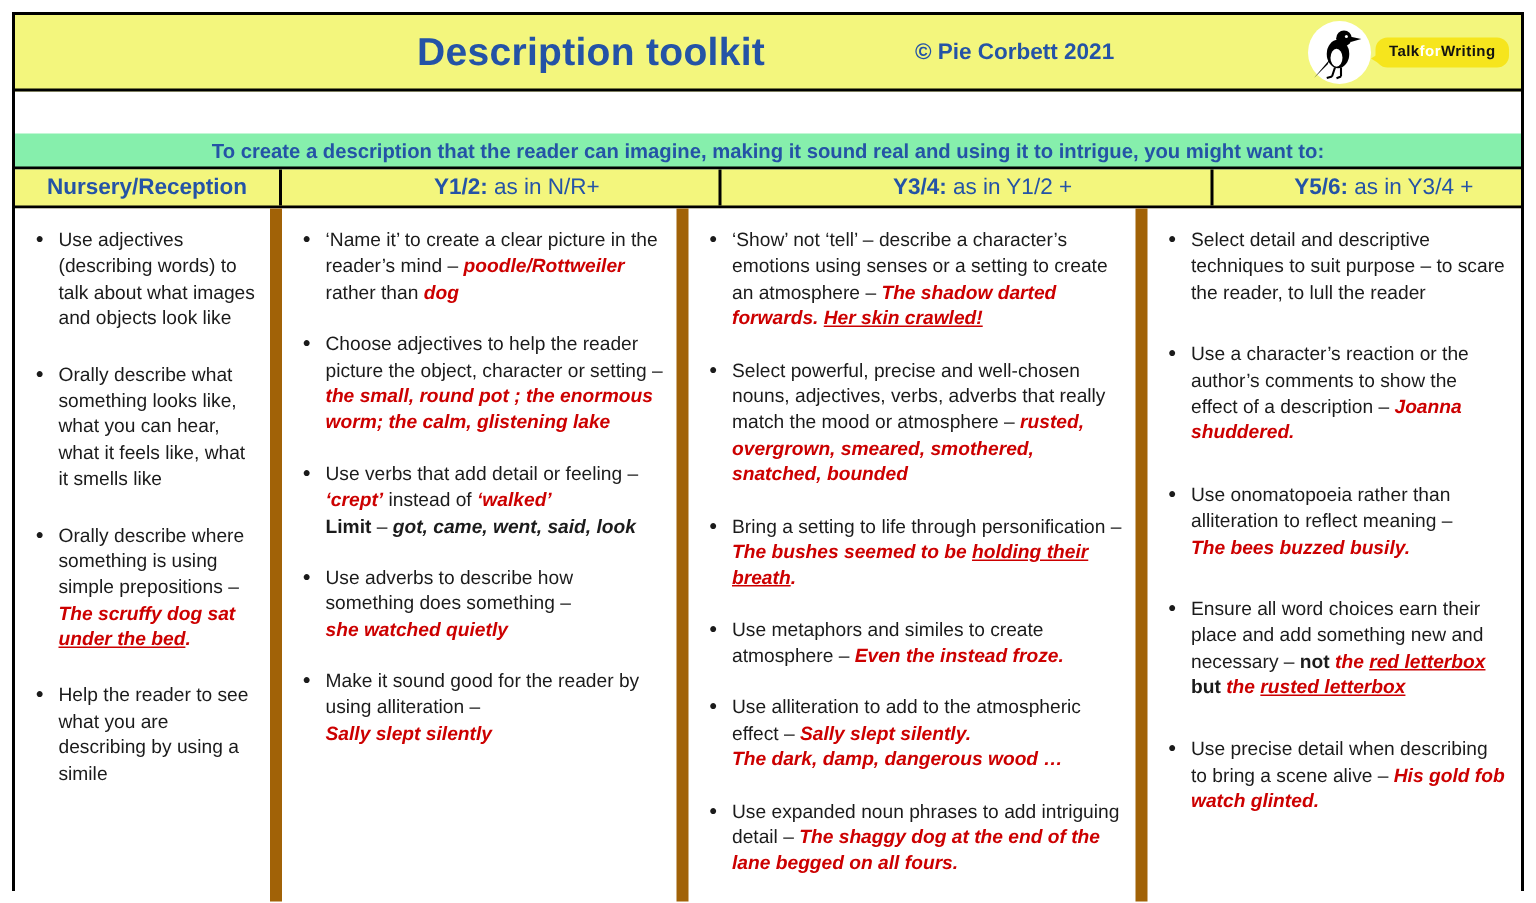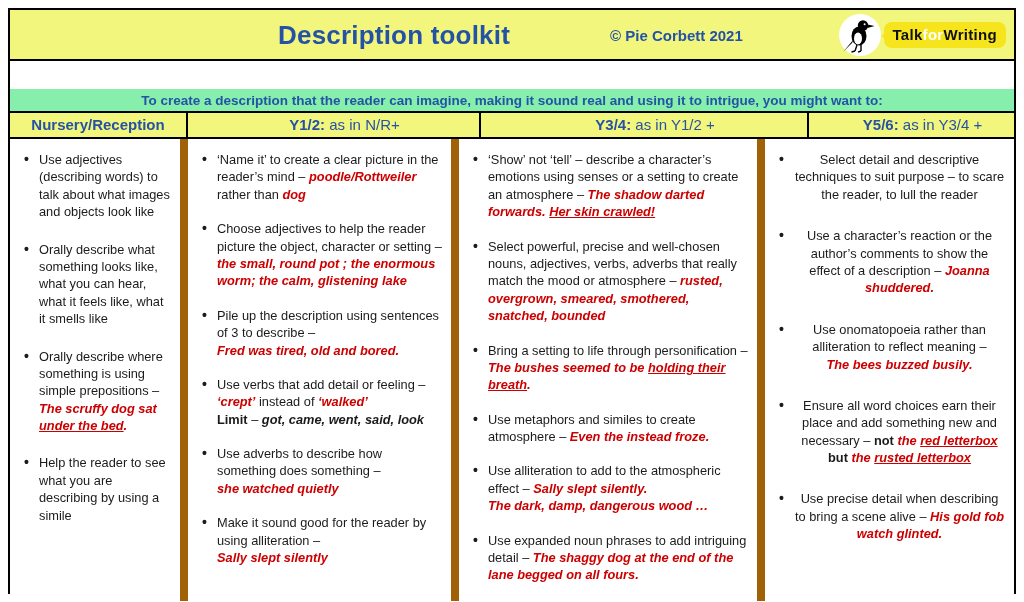--- a/index.html
+++ b/index.html
@@ -10,21 +10,21 @@
   .band{flex:0 0 49px;background:var(--band_yellow);border-bottom:2px solid #000;position:relative;}
   .title{position:absolute;left:268px;top:50%;transform:translateY(-50%);
     font-size:26px;font-weight:700;color:var(--heading_blue);letter-spacing:.2px;}
   .copyright{position:absolute;left:600px;top:50%;transform:translateY(-50%);
     font-size:15px;font-weight:700;color:var(--heading_blue);}
   .logo{position:absolute;right:8px;top:50%;transform:translateY(-50%);
     display:flex;align-items:center;}
   .logo-circle{width:42px;height:42px;border-radius:50%;background:#fff;
     display:flex;align-items:center;justify-content:center;}
   .logo-bubble{position:relative;margin-left:3px;background:var(--bubble_yellow);
-    border-radius:8px;padding:4px 9px 5px;font-size:15px;font-weight:700;letter-spacing:.3px;}
+    border-radius:8px;padding:4px 9px 5px;font-size:10px;font-weight:700;letter-spacing:.3px;}
   .logo-bubble::before{content:"";position:absolute;left:-8px;top:9px;
     border:5px solid transparent;border-right:8px solid var(--bubble_yellow);}
   .lg-black{color:#111;}
   .lg-white{color:#fff;}
   
   .subtitle{flex:0 0 22px;background:#86efac;border-bottom:2px solid #000;
     display:flex;align-items:center;justify-content:center;
     font-size:13.5px;font-weight:700;color:var(--heading_blue);margin-top:28px;}
   
   .grid4{display:grid;grid-template-columns:178px 271px 306px 1fr;}
@@ -38,21 +38,21 @@
   .cell{border-right:8px solid #a16207;padding:12px 9px 0 8px;overflow:hidden;}
   .cell:last-child{border-right:none;}
   ul.blist{list-style:none;margin:0;padding:0;font-size:12.8px;line-height:1.36;
     color:var(--text_black);}
   ul.blist li{position:relative;padding-left:21px;}
   ul.blist li::before{content:"\2022";position:absolute;left:6px;top:-1px;
     font-weight:700;font-size:14px;}
   .col0 li{margin-bottom:20px;}
   .col1 li{margin-bottom:17px;}
   .col2 li{margin-bottom:17px;}
-  .col3 li{margin-bottom:24px;text-align:center;}
+  .col3 li{margin-bottom:24px;}
   
   .r-p{}
   .r-b{font-weight:700;}
   .r-bu{font-weight:700;margin-top:23px;}
   .r-bi{font-weight:700;font-style:italic;}
   .r-r{color:var(--accent_red);font-weight:700;font-style:italic;}
   .r-ru{color:var(--accent_red);font-weight:700;font-style:italic;text-decoration:underline;}
 </style>
 </head>
 <body>
@@ -93,21 +93,20 @@
           <li><span class="r-p">Use adjectives (describing words) to talk about what images and objects look like</span></li>
           <li><span class="r-p">Orally describe what something looks like, what you can hear, what it feels like, what it smells like</span></li>
           <li><span class="r-p">Orally describe where something is using simple prepositions –</span><br><span class="r-r">The scruffy dog sat </span><span class="r-ru">under the bed</span><span class="r-r">.</span></li>
           <li><span class="r-p">Help the reader to see what you are describing by using a simile</span></li>
         </ul>
     </div>
     <div class="cell">
       <ul class="blist col1">
           <li><span class="r-p">‘Name it’ to create a clear picture in the reader’s mind – </span><span class="r-r">poodle/Rottweiler</span><span class="r-p"> rather than </span><span class="r-r">dog</span></li>
           <li><span class="r-p">Choose adjectives to help the reader picture the object, character or setting – </span><span class="r-r">the small, round pot ; the enormous worm; the calm, glistening lake</span></li>
-          <li><span class="r-p">Pile up the description using sentences of 3 to describe –</span><br><span class="r-r">Fred was tired, old and bored.</span></li>
           <li><span class="r-p">Use verbs that add detail or feeling –</span><br><span class="r-r">‘crept’</span><span class="r-p"> instead of </span><span class="r-r">‘walked’</span><br><span class="r-b">Limit</span><span class="r-p"> – </span><span class="r-bi">got, came, went, said, look</span></li>
           <li><span class="r-p">Use adverbs to describe how something does something –</span><br><span class="r-r">she watched quietly</span></li>
           <li><span class="r-p">Make it sound good for the reader by using alliteration –</span><br><span class="r-r">Sally slept silently</span></li>
         </ul>
     </div>
     <div class="cell">
       <ul class="blist col2">
           <li><span class="r-p">‘Show’ not ‘tell’ – describe a character’s emotions using senses or a setting to create an atmosphere – </span><span class="r-r">The shadow darted forwards. </span><span class="r-ru">Her skin crawled!</span></li>
           <li><span class="r-p">Select powerful, precise and well-chosen nouns, adjectives, verbs, adverbs that really match the mood or atmosphere – </span><span class="r-r">rusted, overgrown, smeared, smothered, snatched, bounded</span></li>
           <li><span class="r-p">Bring a setting to life through personification – </span><span class="r-r">The bushes seemed to be </span><span class="r-ru">holding their breath</span><span class="r-r">.</span></li>

